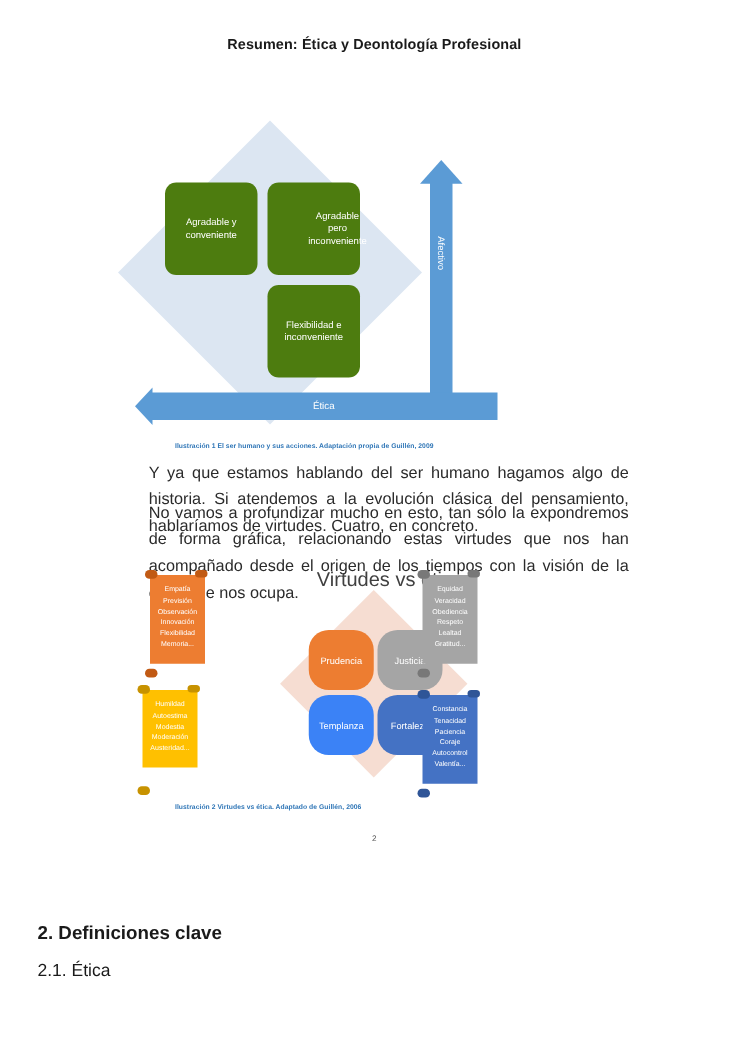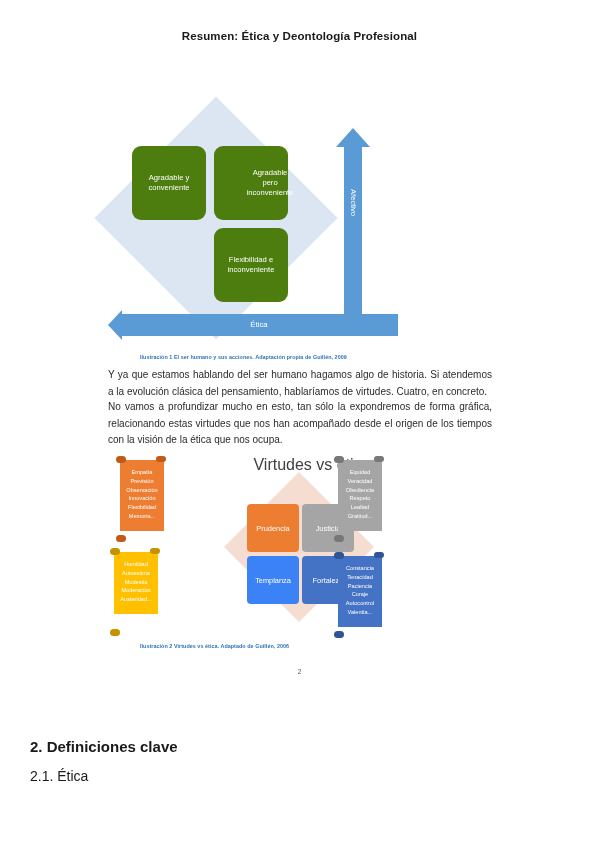--- a/index.html
+++ b/index.html
@@ -148,23 +148,23 @@
     color: #2e75b6;
     font-weight: bold;
     letter-spacing: 0.05px;
   }
   .caption1 { left: 140px; top: 354px; }
   .caption2 { left: 140px; top: 643px; }
 
   
   .para {
     position: absolute;
-    left: 108px;
+    left: 119px;
     width: 384px;
-    font-size: 10px;
+    font-size: 13px;
     line-height: 1.65;
     color: #2b2b2b;
     text-align: justify;
   }
   .para1 { top: 367px; }
   .para2 { top: 399px; }
 
   
   .fig2 {
     position: absolute;
@@ -189,21 +189,21 @@
     top: 42px;
     width: 106px;
     height: 106px;
     background: #f6ddd2;
     transform: rotate(45deg);
   }
   .vbox {
     position: absolute;
     width: 52px;
     height: 48px;
-    border-radius: 4px;
+    border-radius: 16px;
     color: #ffffff;
     display: flex;
     align-items: center;
     justify-content: center;
     text-align: center;
     font-size: 7.4px;
   }
   .vbox.prudencia { left: 143px; top: 52px; background: #ed7d31; }
   .vbox.justicia  { left: 198px; top: 52px; background: #a5a5a5; }
   .vbox.templanza { left: 143px; top: 104px; background: #3b82f6; }

